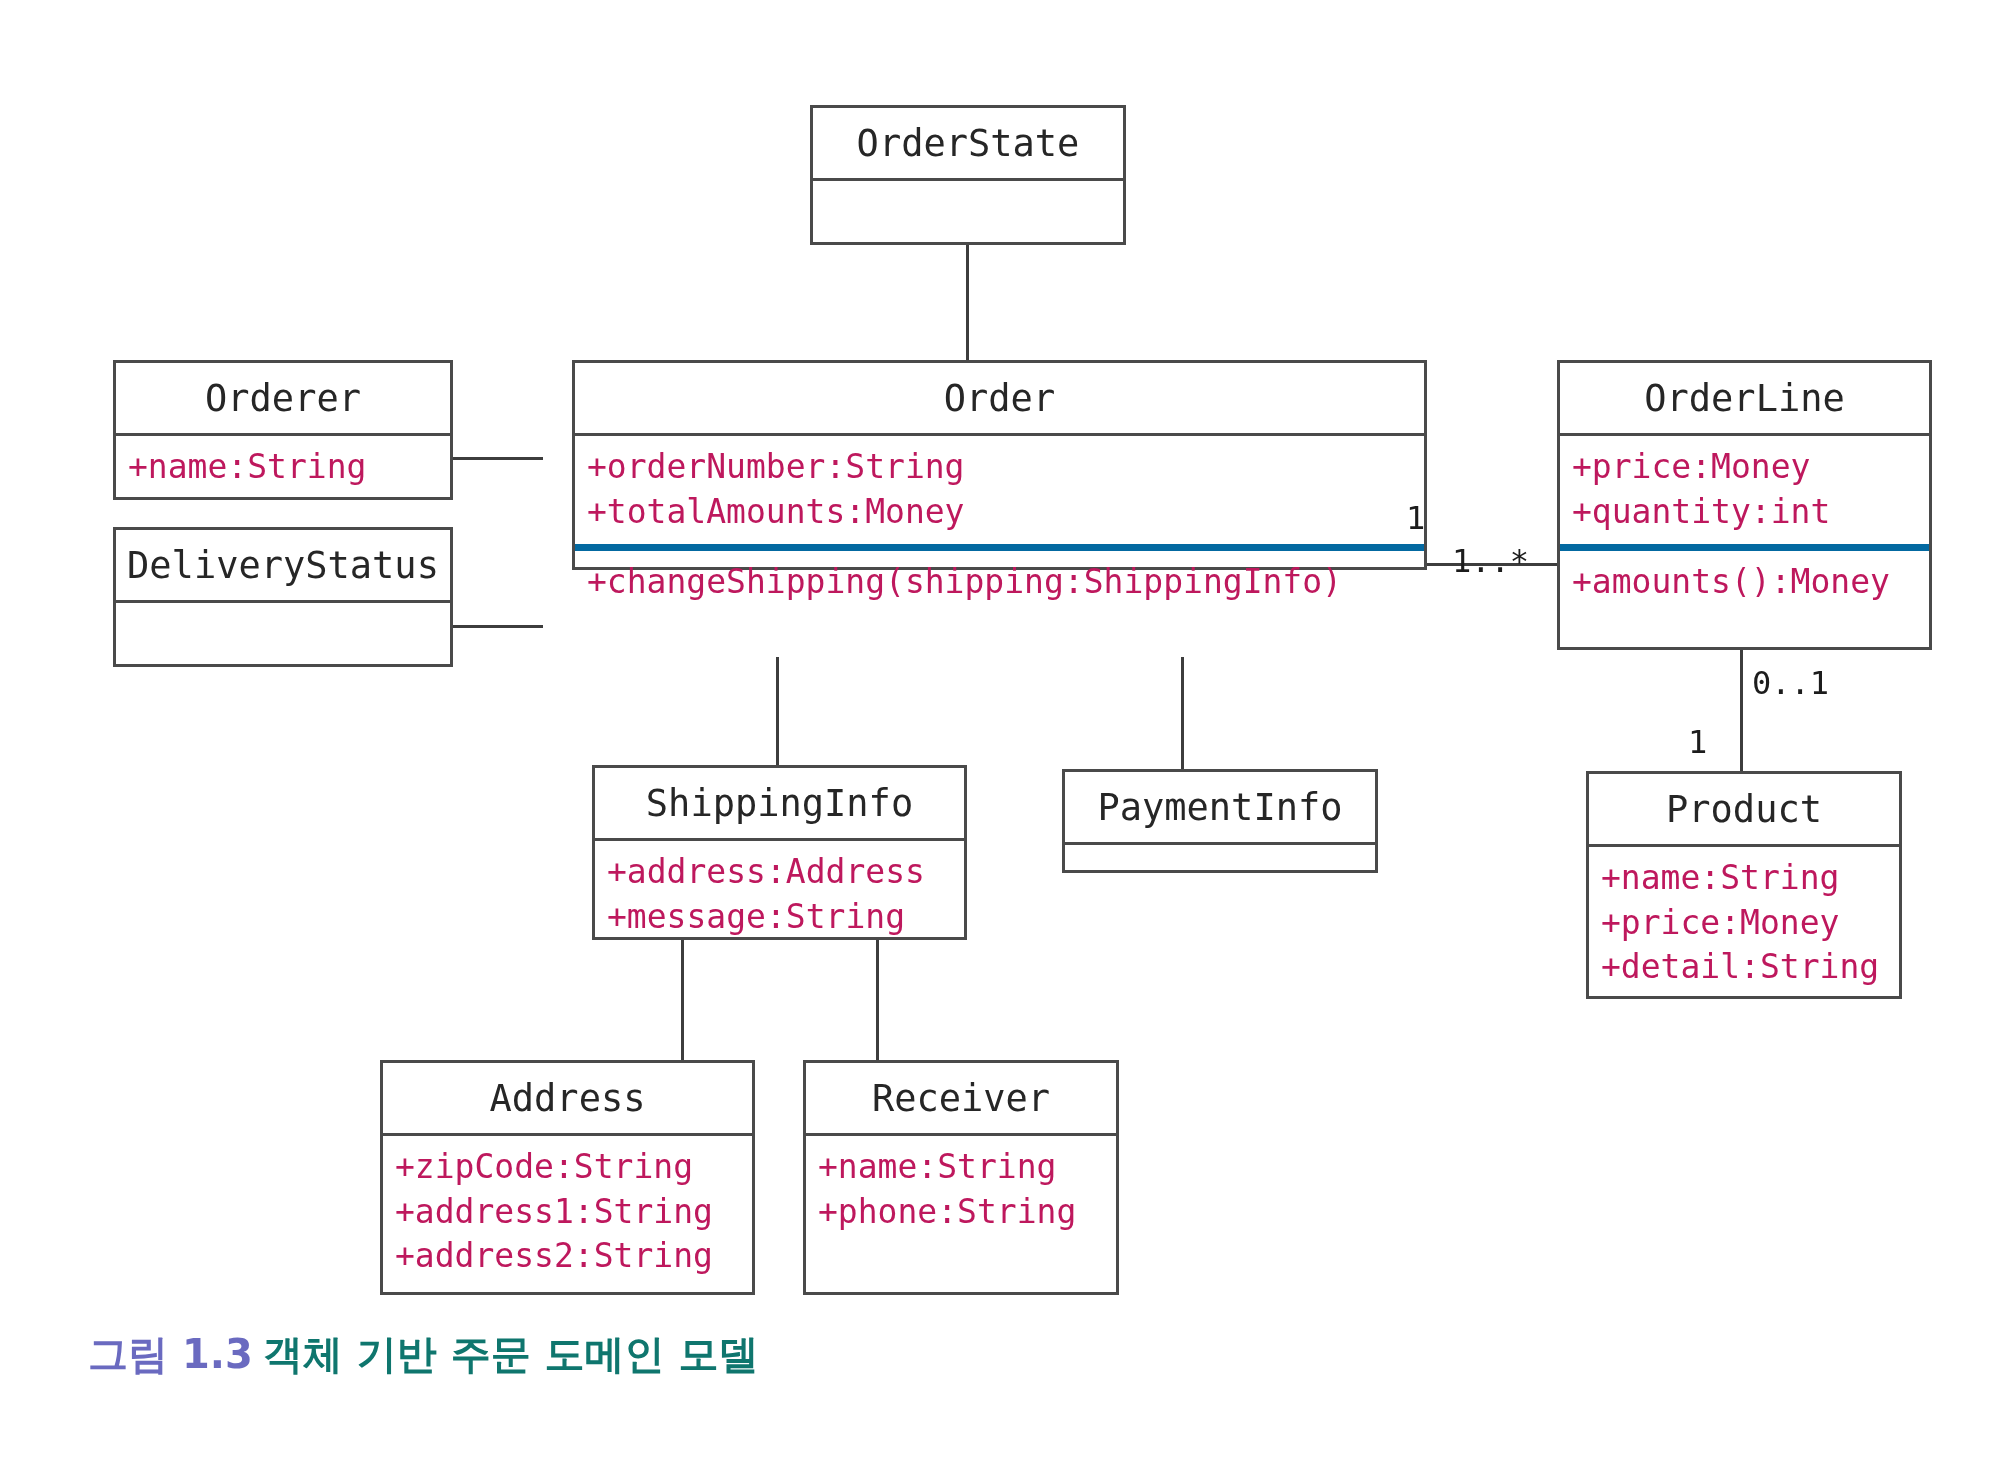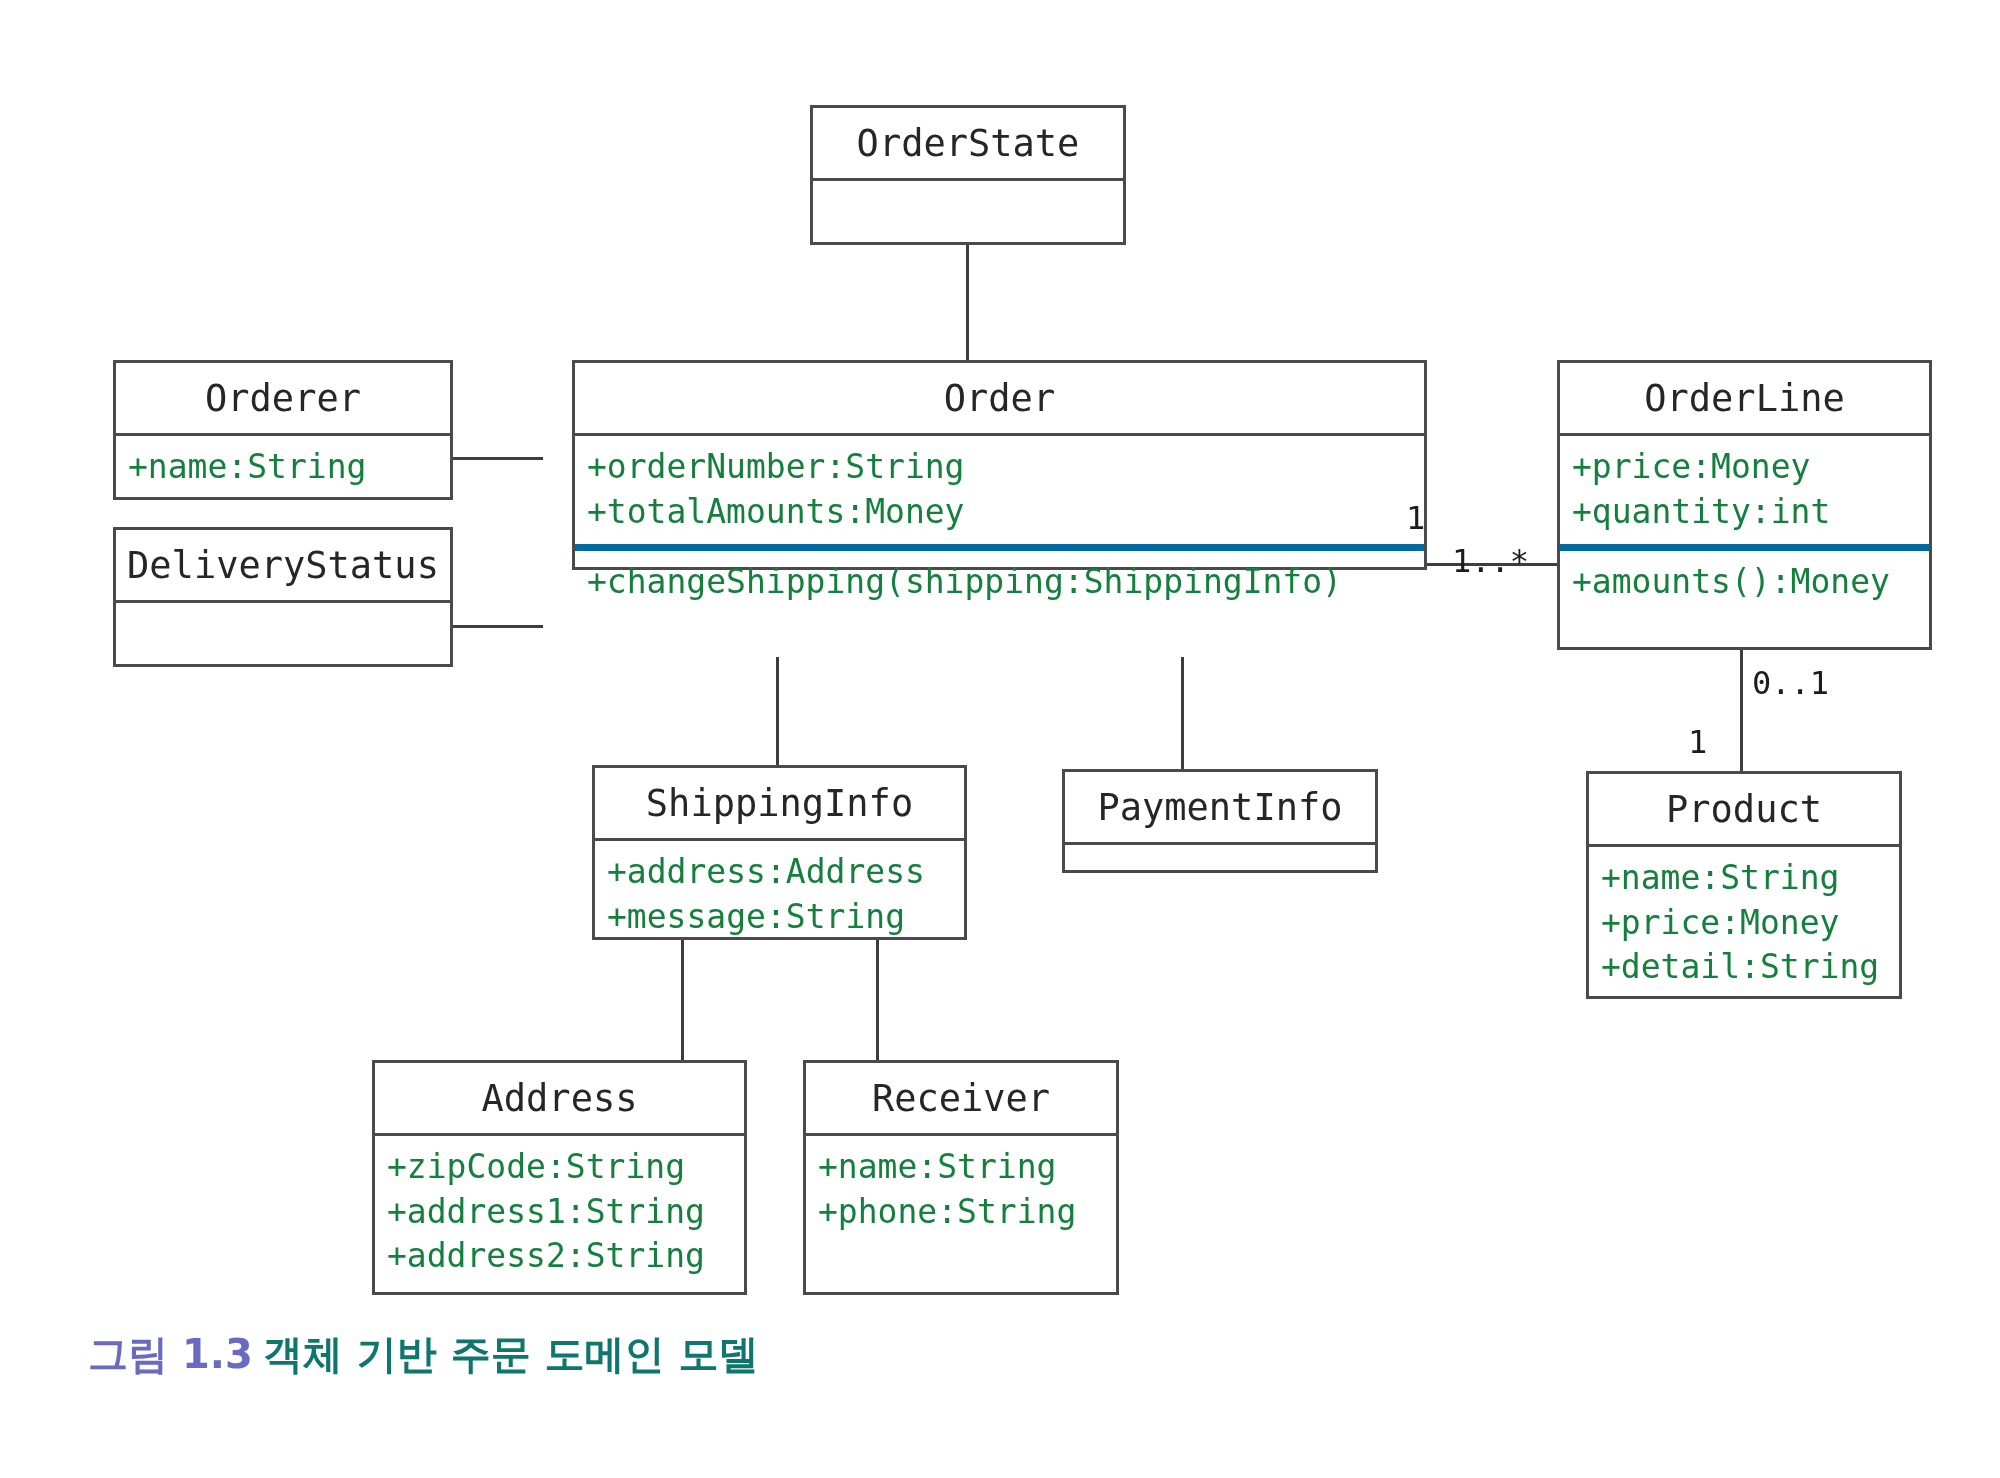--- a/index.html
+++ b/index.html
@@ -34,21 +34,21 @@
     color: #262626;
     font-size: 37px;
     line-height: 1;
     padding: 17px 10px 16px 10px;
     border-bottom: 3px solid #4a4a4a;
     white-space: nowrap;
   }
   .uml-compartment {
     box-sizing: border-box;
     padding: 9px 10px 10px 12px;
-    color: #15803d;
+    color: #be185d;
     font-size: 33px;
     line-height: 1.20;
   }
   .uml-compartment.divided {
     border-bottom: 7px solid #0369a1;
   }
   .uml-compartment .member {
     white-space: nowrap;
     padding: 2px 0 3px 0;
   }
@@ -176,21 +176,21 @@
 
   <div class="uml-class" style="left:1586px; top:771px; width:316px; height:228px;">
     <div class="uml-name">Product</div>
     <div class="uml-compartment grow">
       <div class="member">+name:String</div>
       <div class="member">+price:Money</div>
       <div class="member">+detail:String</div>
     </div>
   </div>
 
-  <div class="uml-class" style="left:372px; top:1060px; width:375px; height:235px;">
+  <div class="uml-class" style="left:380px; top:1060px; width:375px; height:235px;">
     <div class="uml-name">Address</div>
     <div class="uml-compartment grow">
       <div class="member">+zipCode:String</div>
       <div class="member">+address1:String</div>
       <div class="member">+address2:String</div>
     </div>
   </div>
 
   <div class="uml-class" style="left:803px; top:1060px; width:316px; height:235px;">
     <div class="uml-name">Receiver</div>

